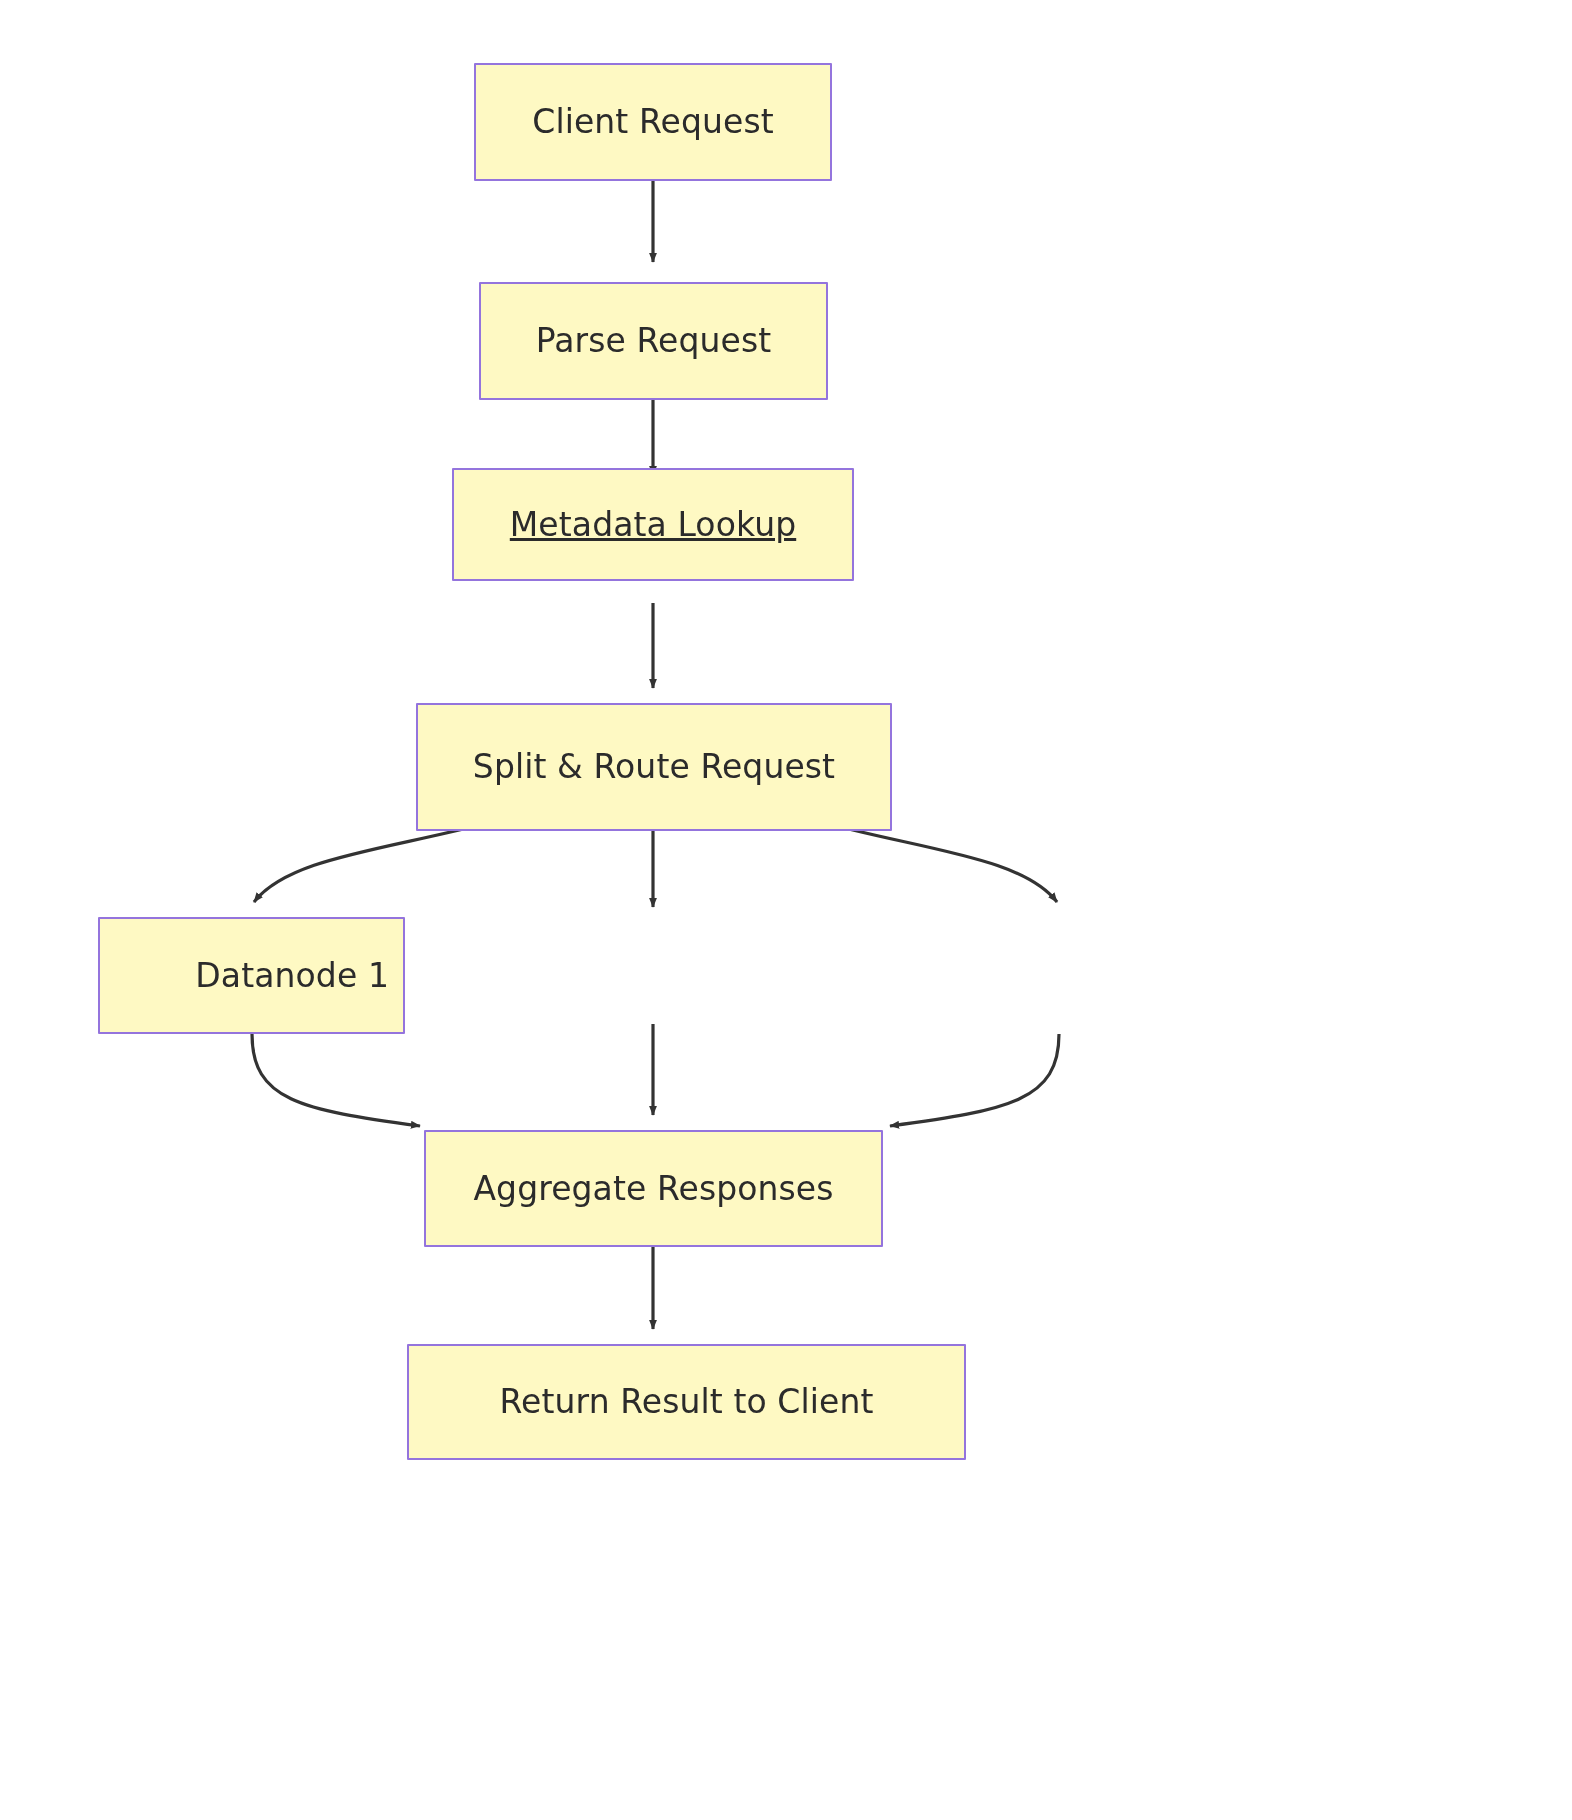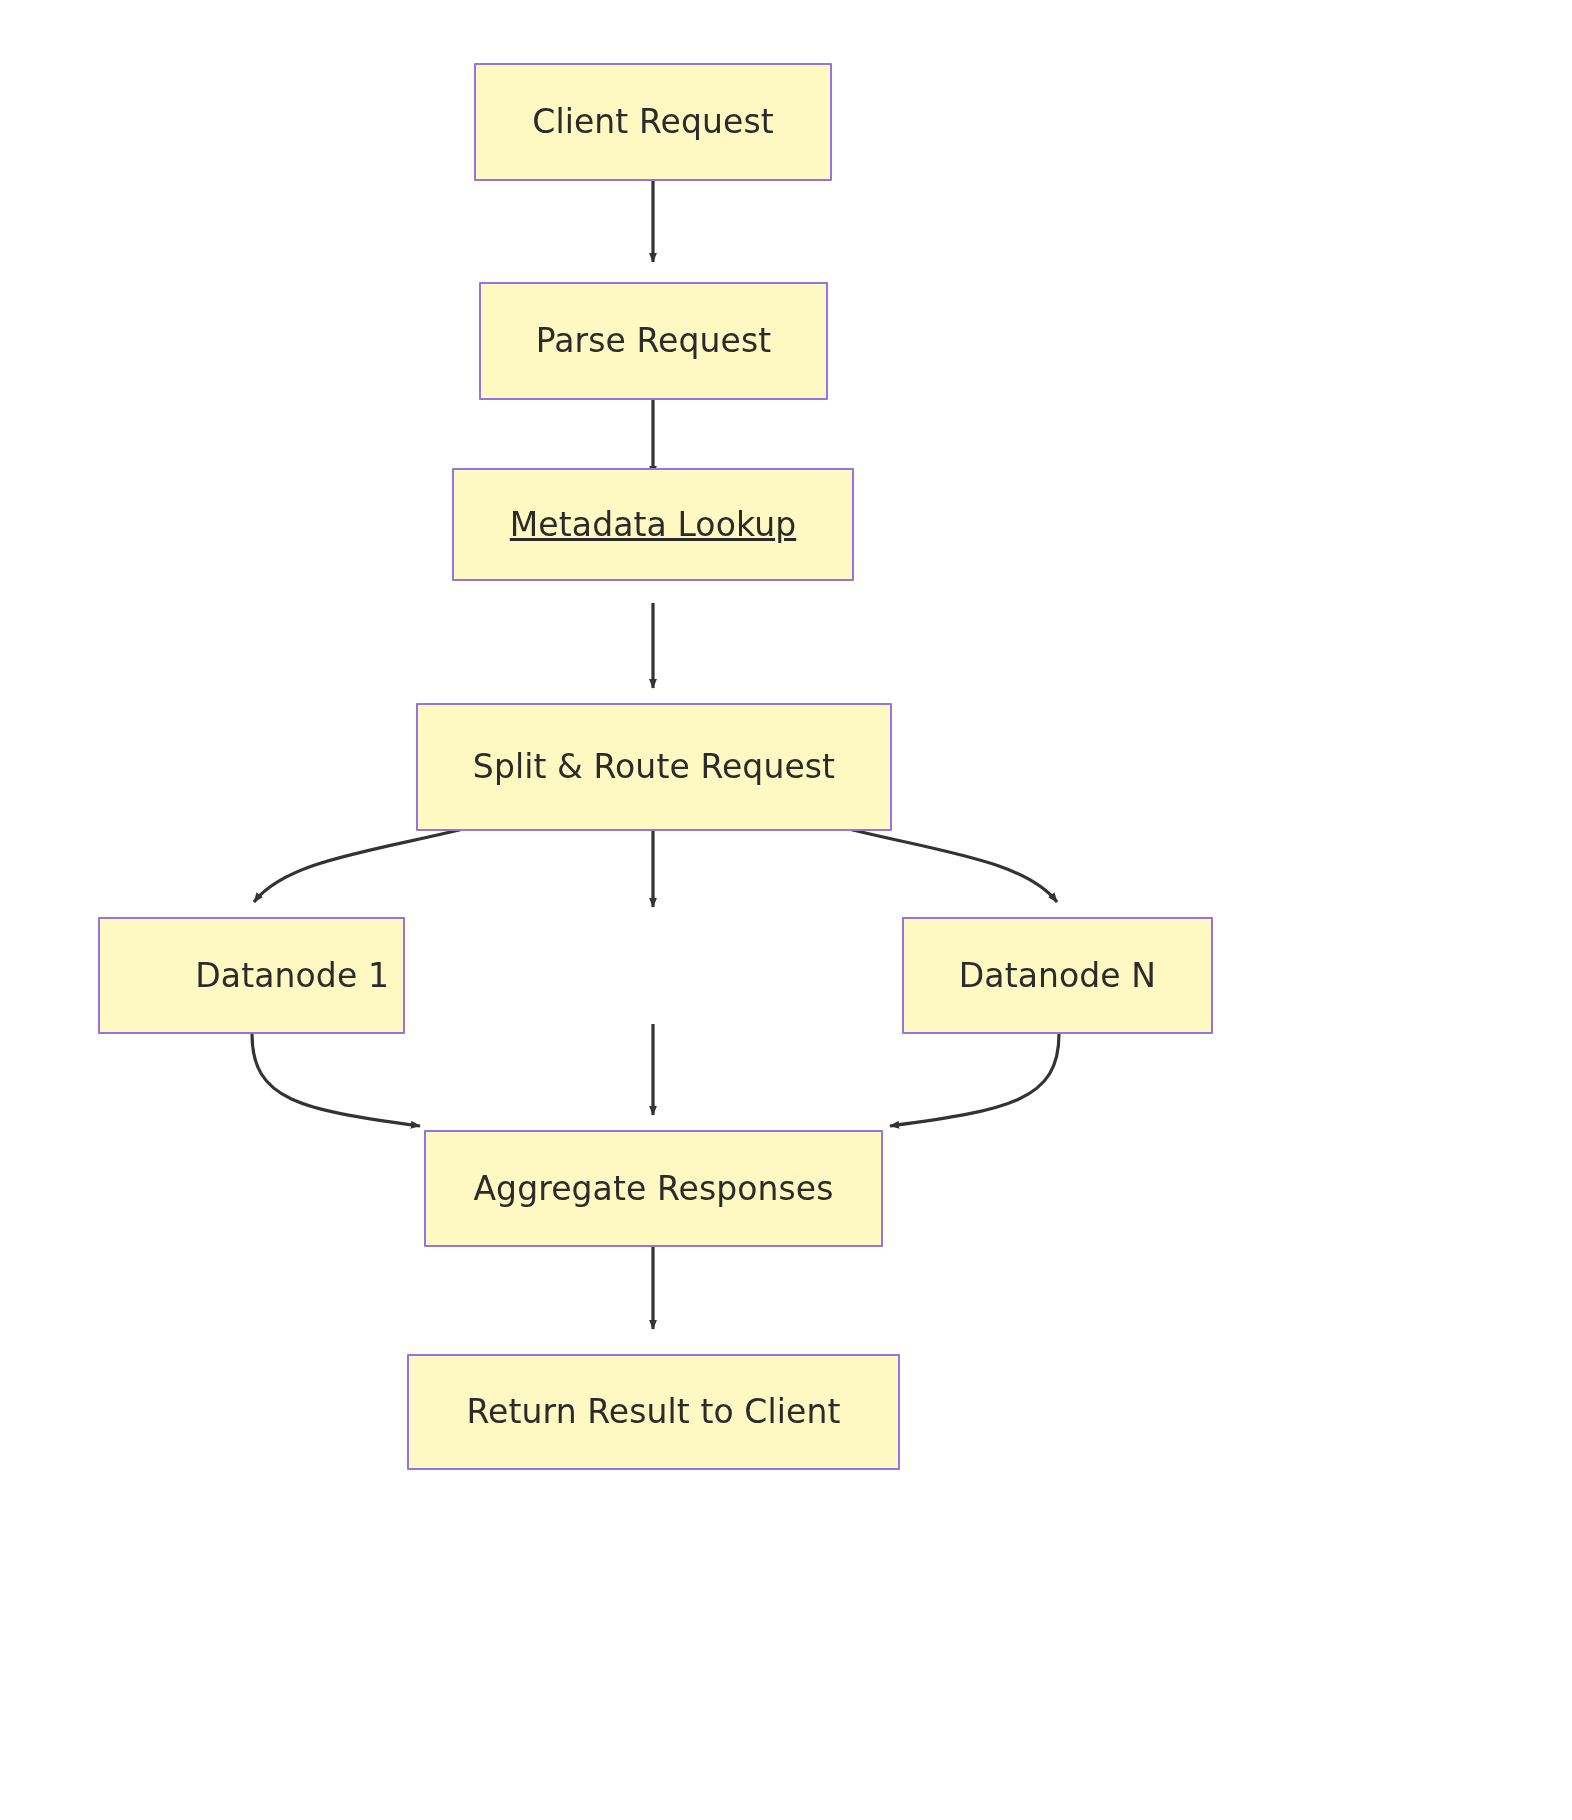--- a/index.html
+++ b/index.html
@@ -49,21 +49,21 @@
   }
   
   #node-client-request    { left: 474px;  top: 63px;   width: 358px; height: 118px; }
   #node-parse-request     { left: 479px;  top: 282px;  width: 349px; height: 118px; }
   #node-metadata-lookup   { left: 452px;  top: 468px;  width: 402px; height: 113px; text-decoration: underline; }
   #node-split-route       { left: 416px;  top: 703px;  width: 476px; height: 128px; }
   #node-datanode-1        { left: 98px;   top: 917px;  width: 307px; height: 117px; justify-content: flex-end; }
   #node-datanode-2        { left: 500px;  top: 922px;  width: 307px; height: 102px; }
   #node-datanode-n        { left: 902px;  top: 917px;  width: 311px; height: 117px; }
   #node-aggregate         { left: 424px;  top: 1130px; width: 459px; height: 117px; }
-  #node-return-result     { left: 407px;  top: 1344px; width: 493px; height: 116px; margin-top: 10px; }
+  #node-return-result     { left: 407px;  top: 1344px; width: 559px; height: 116px; }
   
   #node-metadata-lookup .node-label,
   #node-split-route .node-label,
   #node-aggregate .node-label,
   #node-return-result .node-label { font-size: 33px; }
 </style>
 </head>
 <body>
 
 <div id="diagram-root">
@@ -110,23 +110,20 @@
 
   <div class="node" id="node-split-route">
     <span class="node-label">Split &amp; Route Request</span>
   </div>
 
   <div class="node" id="node-datanode-1">
     <span class="node-label">Datanode 1</span>
   </div>
 
 
-  <div class="node" id="node-datanode-n">
-    <span class="node-label">Datanode N</span>
-  </div>
 
   <div class="node" id="node-aggregate">
     <span class="node-label">Aggregate Responses</span>
   </div>
 
   <div class="node" id="node-return-result">
     <span class="node-label">Return Result to Client</span>
   </div>
 
 </div>

